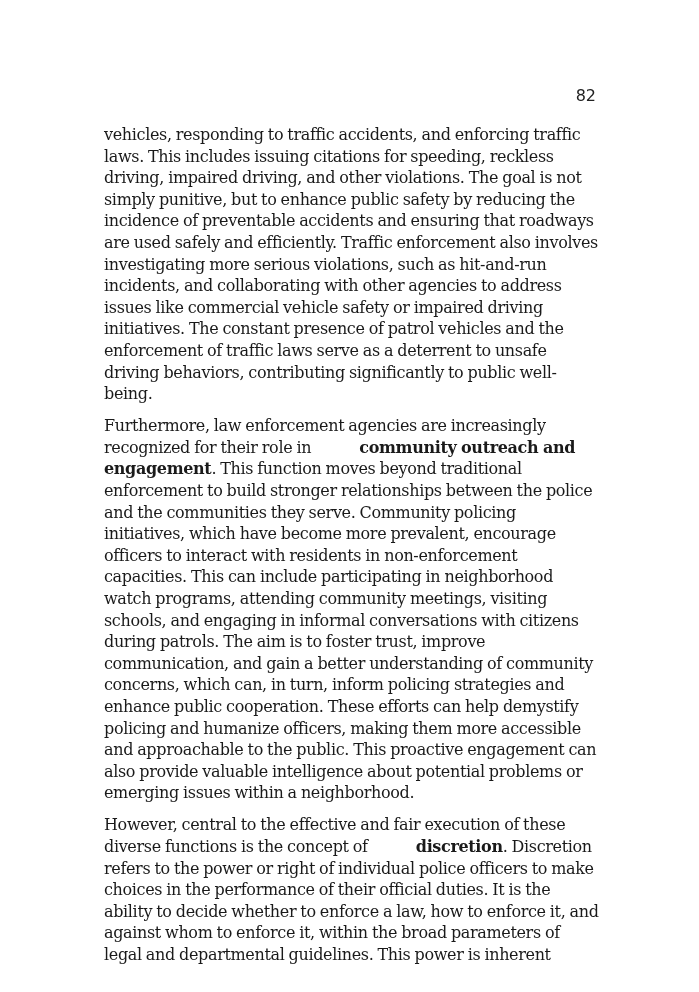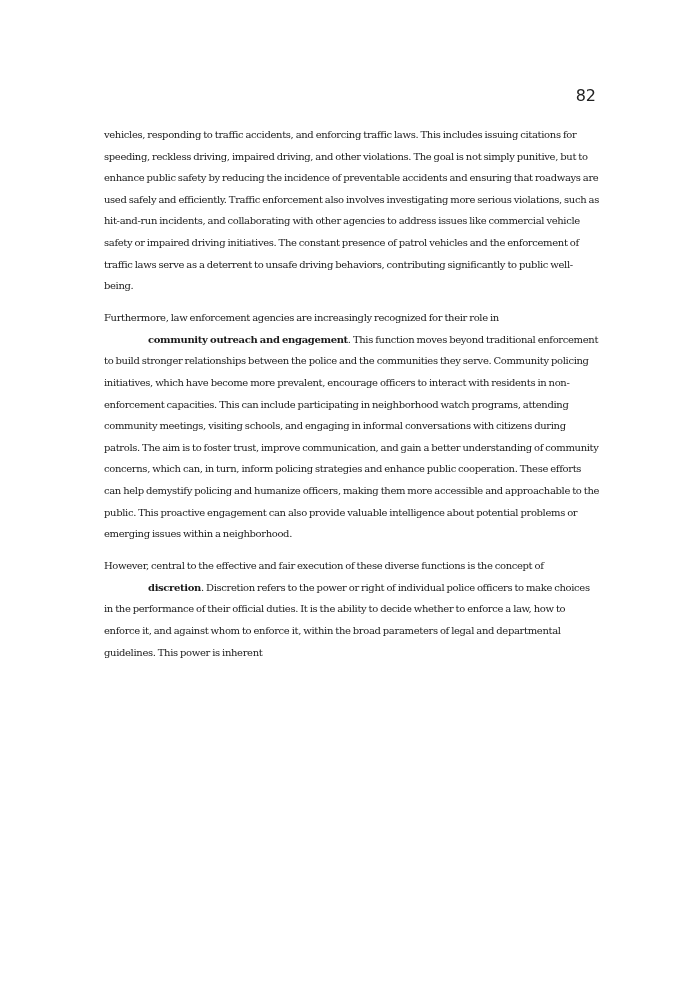--- a/index.html
+++ b/index.html
@@ -21,21 +21,21 @@
       font-family: "DejaVu Sans", sans-serif;
       font-size: 16px;
       color: #222;
     }
     .content {
       position: absolute;
       top: 124px;
       left: 104px;
       width: 496px;
       font-family: "DejaVu Serif", serif;
-      font-size: 10px;
+      font-size: 16px;
       line-height: 21.6px;
       letter-spacing: -0.35px;
       word-spacing: -0.6px;
     }
     .content p {
       margin: 0 0 10.5px 0;
     }
     .content b {
       font-weight: bold;
       margin-left: 44px;

